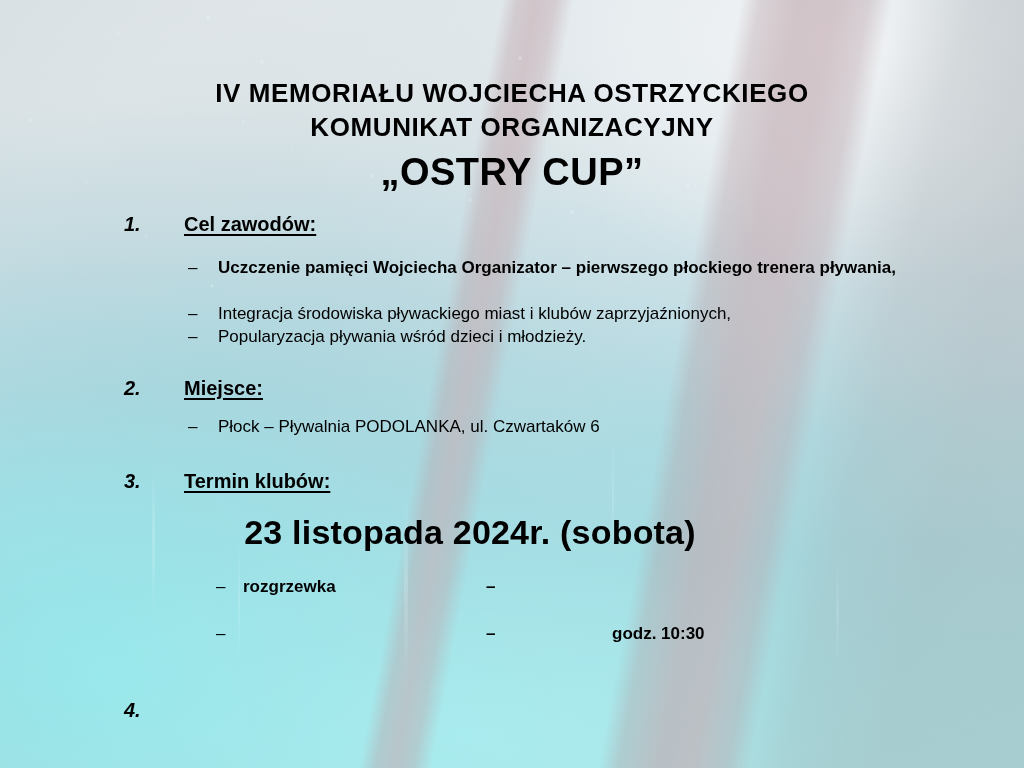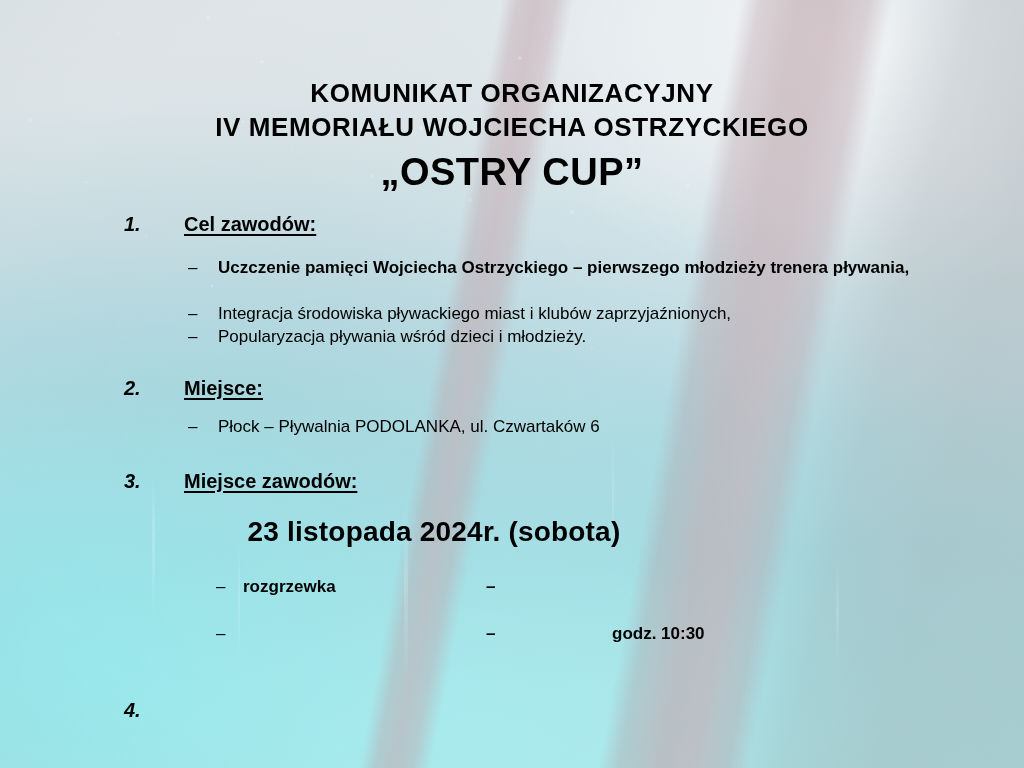--- a/index.html
+++ b/index.html
@@ -275,24 +275,25 @@
     line-height: 23px;
   }
   .bullet-text.bold { font-weight: bold; }
 
   
   .date-line {
     left: 0;
     top: 510px;
     width: 868px;
     text-align: center;
-    font-size: 28px;
+    font-size: 34px;
     font-weight: bold;
     line-height: 44px;
     letter-spacing: 0.2px;
+    padding-left: 36px;
   }
 
   
   .sched-row {
     left: 216px;
     width: 800px;
     height: 26px;
     font-weight: bold;
     font-size: 17px;
     line-height: 24px;
@@ -316,33 +317,33 @@
   <div class="bg-layer bg-band-upper"></div>
   <div class="bg-layer bg-band-lower"></div>
   <div class="bg-layer bg-haze-r"></div>
   <div class="bg-layer bg-bubbles"></div>
   <div class="bg-layer bg-streaks"></div>
   <div class="bg-layer bg-soft"></div>
 
   <div class="content">
 
     <div class="abs title-block">
+      <div class="title-line">IV MEMORIAŁU WOJCIECHA OSTRZYCKIEGO</div>
       <div class="title-line">KOMUNIKAT  ORGANIZACYJNY</div>
-      <div class="title-line">IV MEMORIAŁU WOJCIECHA OSTRZYCKIEGO</div>
       <div class="title-main">„OSTRY CUP”</div>
     </div>
 
     <div class="abs section-row" style="top:211px;">
       <span class="section-num">1.</span>
       <span class="section-heading">Cel zawodów:</span>
     </div>
 
     <div class="abs bullet-row" style="top:256px;">
       <span class="bullet-mark">–</span>
-      <div class="bullet-text bold">Uczczenie pamięci Wojciecha Ostrzyckiego – pierwszego młodzieży trenera pływania,</div>
+      <div class="bullet-text bold">Uczczenie pamięci Wojciecha Organizator – pierwszego płockiego trenera pływania,</div>
     </div>
 
     <div class="abs bullet-row" style="top:302px;">
       <span class="bullet-mark">–</span>
       <div class="bullet-text">Integracja środowiska pływackiego miast i klubów zaprzyjaźnionych,</div>
     </div>
 
     <div class="abs bullet-row" style="top:325px;">
       <span class="bullet-mark">–</span>
       <div class="bullet-text">Popularyzacja pływania wśród dzieci i młodzieży.</div>
@@ -353,21 +354,21 @@
       <span class="section-heading">Miejsce:</span>
     </div>
 
     <div class="abs bullet-row" style="top:415px;">
       <span class="bullet-mark">–</span>
       <div class="bullet-text">Płock – Pływalnia PODOLANKA, ul. Czwartaków 6</div>
     </div>
 
     <div class="abs section-row" style="top:468px;">
       <span class="section-num">3.</span>
-      <span class="section-heading">Miejsce zawodów:</span>
+      <span class="section-heading">Termin klubów:</span>
     </div>
 
     <div class="abs date-line">23 listopada 2024r. (sobota)</div>
 
     <div class="abs sched-row" style="top:575px;">
       <span class="sched-mark">–</span>
       <span class="sched-label">rozgrzewka</span>
       <span class="sched-sep">–</span>
     </div>
 

